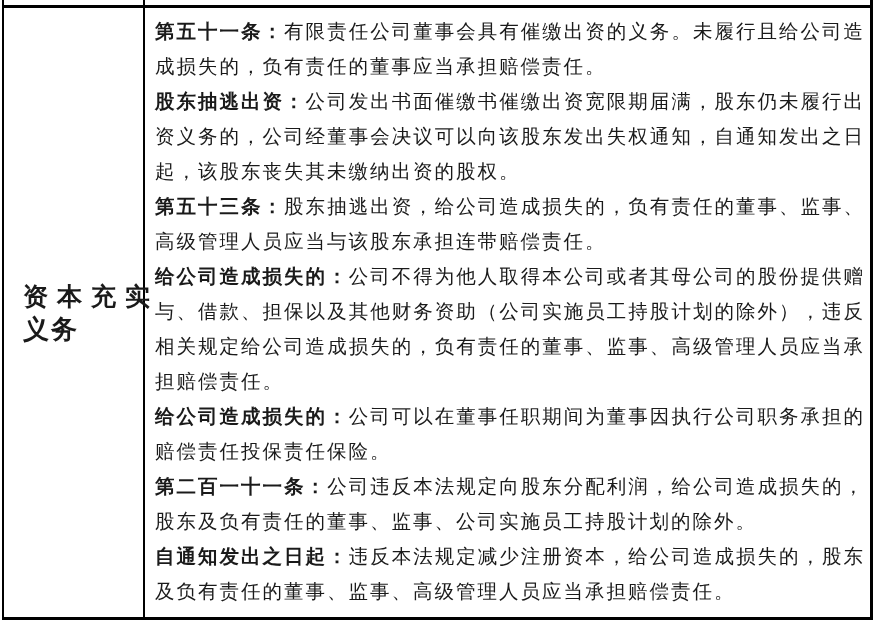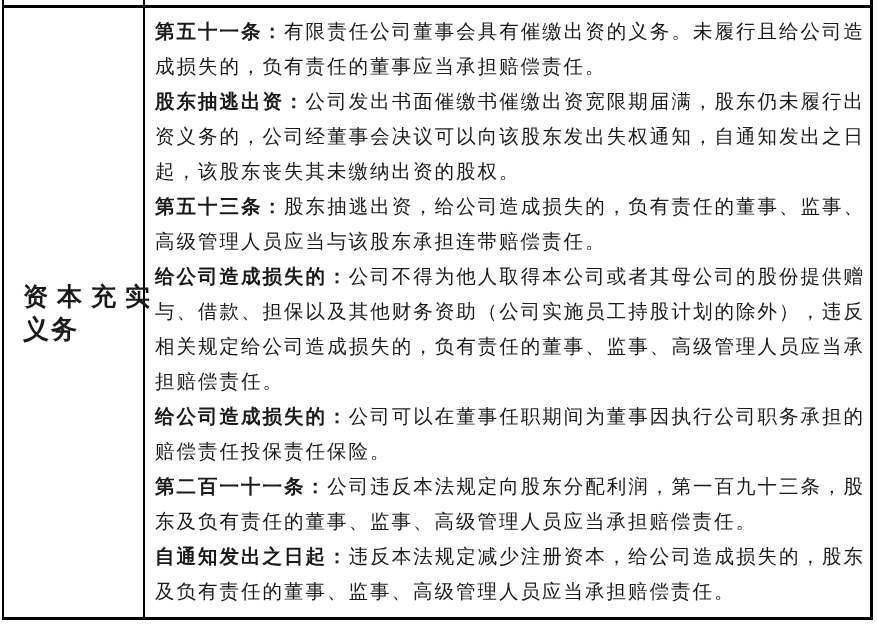--- a/index.html
+++ b/index.html
@@ -101,19 +101,19 @@
       <div class="label-cell">
         <div class="label-line1">资本充实</div>
         <div class="label-line2">义务</div>
       </div>
       <div class="content-cell" id="articles">
           <p class="article"><span class="article-label">第五十一条：</span><span class="article-text">有限责任公司董事会具有催缴出资的义务。未履行且给公司造成损失的，负有责任的董事应当承担赔偿责任。</span></p>
           <p class="article"><span class="article-label">股东抽逃出资：</span><span class="article-text">公司发出书面催缴书催缴出资宽限期届满，股东仍未履行出资义务的，公司经董事会决议可以向该股东发出失权通知，自通知发出之日起，该股东丧失其未缴纳出资的股权。</span></p>
           <p class="article"><span class="article-label">第五十三条：</span><span class="article-text">股东抽逃出资，给公司造成损失的，负有责任的董事、监事、高级管理人员应当与该股东承担连带赔偿责任。</span></p>
           <p class="article"><span class="article-label">给公司造成损失的：</span><span class="article-text">公司不得为他人取得本公司或者其母公司的股份提供赠与、借款、担保以及其他财务资助（公司实施员工持股计划的除外），违反相关规定给公司造成损失的，负有责任的董事、监事、高级管理人员应当承担赔偿责任。</span></p>
           <p class="article"><span class="article-label">给公司造成损失的：</span><span class="article-text">公司可以在董事任职期间为董事因执行公司职务承担的赔偿责任投保责任保险。</span></p>
-          <p class="article"><span class="article-label">第二百一十一条：</span><span class="article-text">公司违反本法规定向股东分配利润，第一百九十三条，股东及负有责任的董事、监事、高级管理人员应当承担赔偿责任。</span></p>
+          <p class="article"><span class="article-label">第二百一十一条：</span><span class="article-text">公司违反本法规定向股东分配利润，给公司造成损失的，股东及负有责任的董事、监事、公司实施员工持股计划的除外。</span></p>
           <p class="article"><span class="article-label">自通知发出之日起：</span><span class="article-text">违反本法规定减少注册资本，给公司造成损失的，股东及负有责任的董事、监事、高级管理人员应当承担赔偿责任。</span></p>
         </div>
     </div>
 
   </div>
 </div>
 
 </body></html>

